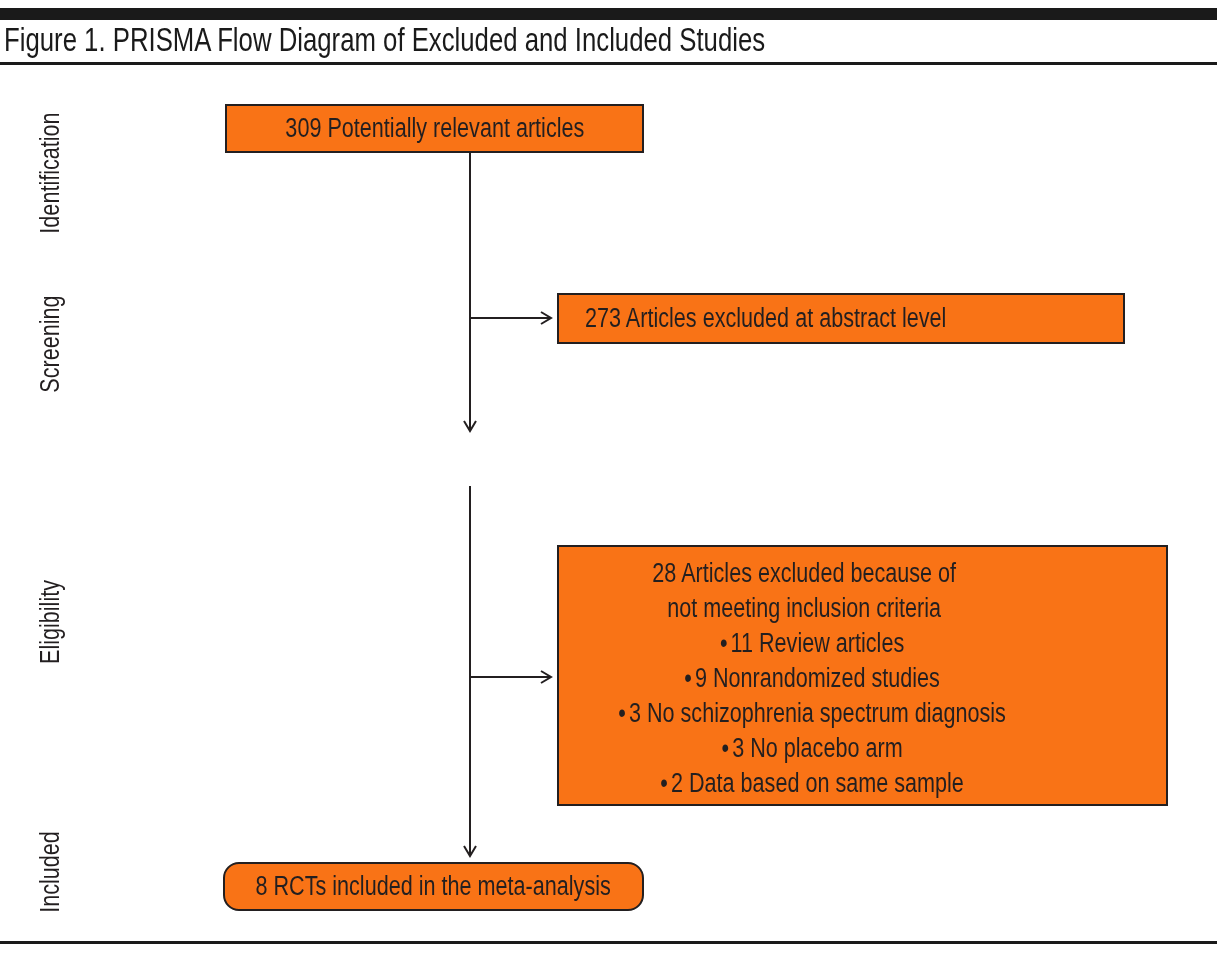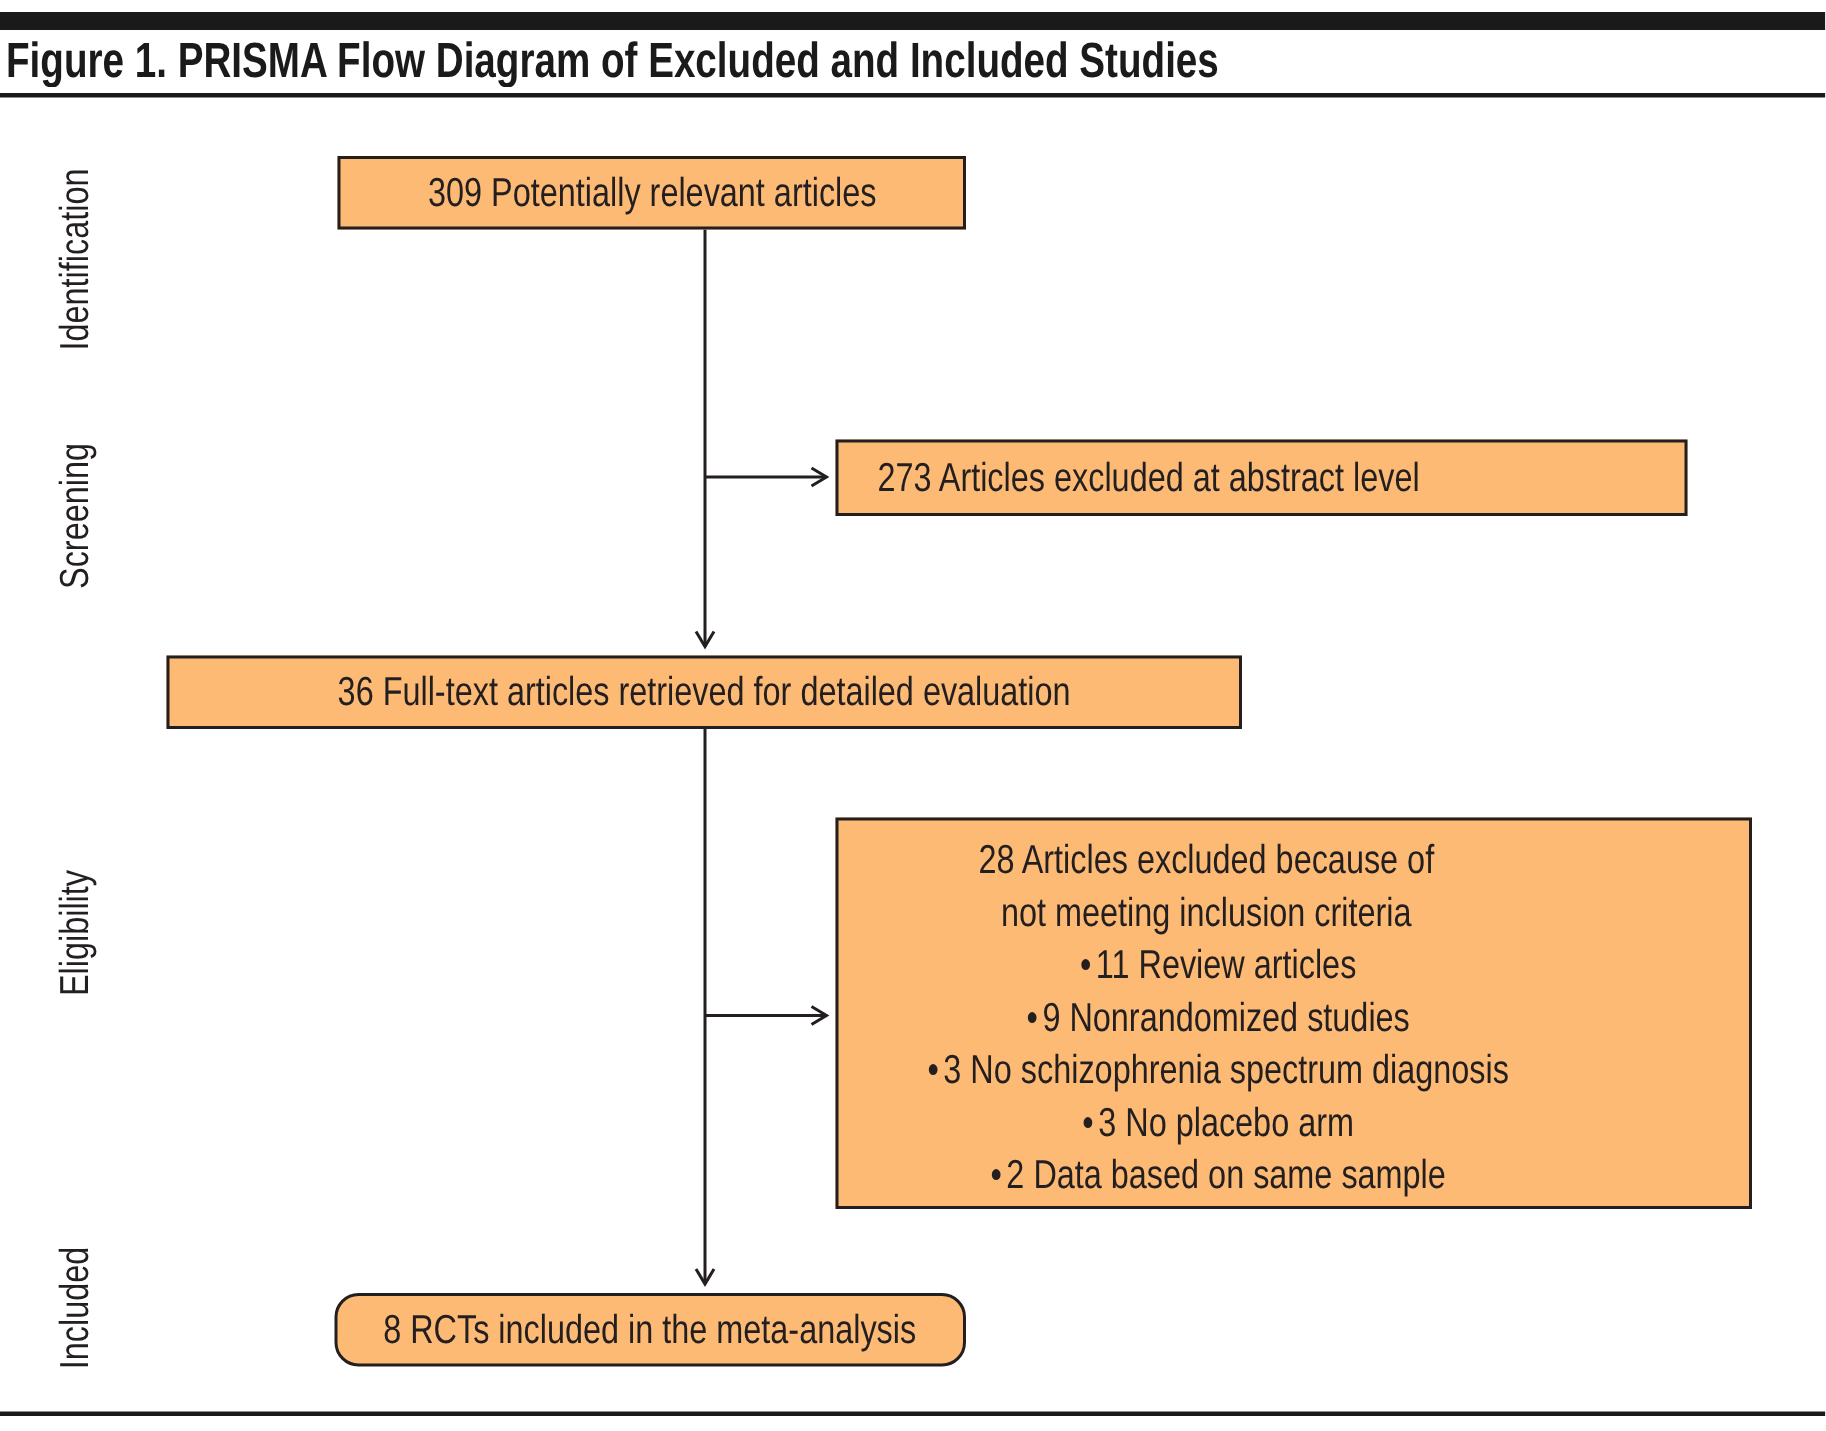--- a/index.html
+++ b/index.html
@@ -15,21 +15,21 @@
   .rule { position: absolute; left: 0; width: 1217px; background: #1a1a1a; }
   .rule-top        { top: 8px;   height: 12px; }
   .rule-under-title{ top: 62px;  height: 3px;  }
   .rule-bottom     { top: 941px; height: 3px;  }
 
   .fig-title {
     position: absolute;
     top: 21px; left: 4px;
     margin: 0;
     font-size: 33px;
-    font-weight: 700;
+    font-weight: 400;
     color: #1a1a1a;
     white-space: nowrap;
     line-height: 1.15;
   }
   .fig-title .cond { transform: scaleX(0.78); }
 
   .cond {
     display: inline-block;
     transform: scaleX(0.8);
     transform-origin: left center;
@@ -47,21 +47,21 @@
   }
   .stage-identification { top: 173px; }
   .stage-screening      { top: 344px; }
   .stage-eligibility    { top: 622px; }
   .stage-included       { top: 872px; }
 
   .fbox {
     position: absolute;
     box-sizing: border-box;
     border: 2.5px solid #231f20;
-    background: #fdba74;
+    background: #f97316;
     font-size: 27px;
     display: flex;
     align-items: center;
     justify-content: center;
     text-align: center;
   }
   .fbox-left {
     justify-content: flex-start;
     text-align: left;
   }
@@ -121,23 +121,20 @@
   </svg>
 
   <div class="fbox box-identified">
     <span class="cond cond-center">309 Potentially relevant articles</span>
   </div>
 
   <div class="fbox fbox-left box-abstract-excluded">
     <span class="cond">273 Articles excluded at abstract level</span>
   </div>
 
-  <div class="fbox box-fulltext">
-    <span class="cond cond-center">36 Full-text articles retrieved for detailed evaluation</span>
-  </div>
 
   <div class="fbox box-excluded">
     <div class="excluded-content">
       <div>28 Articles excluded because of</div>
       <div>not meeting inclusion criteria</div>
       <div class="bullet">11 Review articles</div>
       <div class="bullet">9 Nonrandomized studies</div>
       <div class="bullet">3 No schizophrenia spectrum diagnosis</div>
       <div class="bullet">3 No placebo arm</div>
       <div class="bullet">2 Data based on same sample</div>

